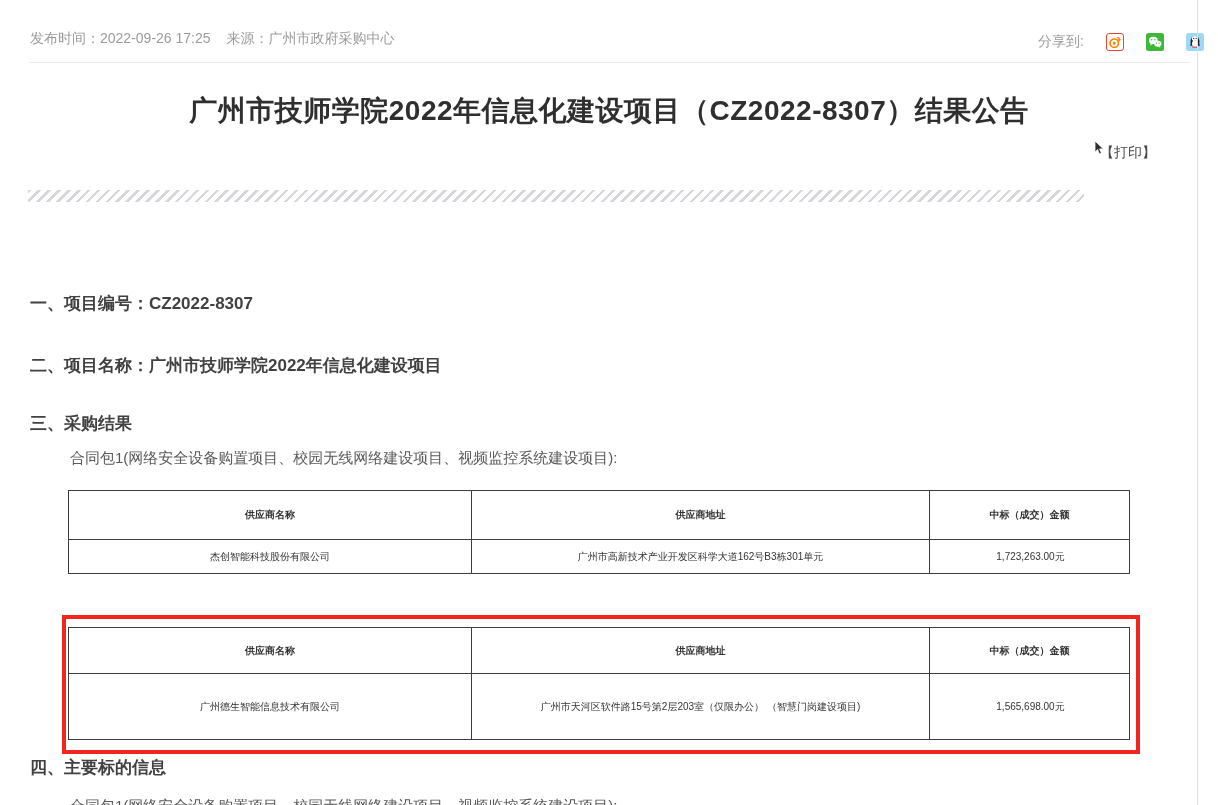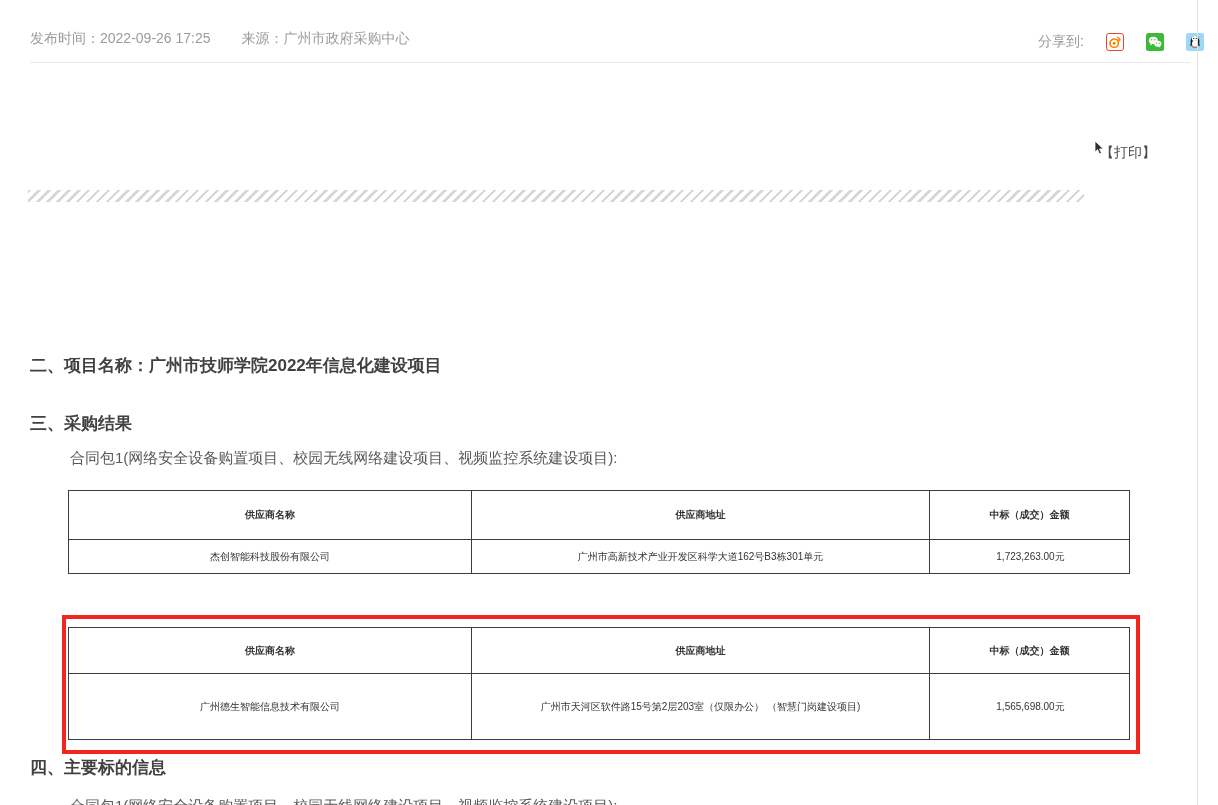--- a/index.html
+++ b/index.html
@@ -13,21 +13,21 @@
     width: 1218px;
     height: 805px;
     background: #ffffff;
     overflow: hidden;
   }
 
   
   .meta-row {
     position: absolute;
     left: 30px; top: 30px;
-    display: flex; gap: 31px;
+    display: flex; gap: 16px;
     font-size: 14px;
     color: #9b9b9b;
     white-space: nowrap;
   }
   .meta-item span { color: #9b9b9b; }
 
   .share-area {
     position: absolute;
     left: 1038px; top: 33px;
     display: flex; align-items: center; gap: 22px;
@@ -204,28 +204,30 @@
         <path d="M8.2 7.2 L9.8 7.2 L9 8.1 Z" fill="#f5a623"></path>
         <path d="M5 9.2 Q4 12 4.6 13.2 L6 12.4 Z" fill="#15181d"></path>
         <path d="M13 9.2 Q14 12 13.4 13.2 L12 12.4 Z" fill="#15181d"></path>
         <path d="M6 13.2 Q9 14.6 12 13.2 L12 14.2 Q9 15.4 6 14.2 Z" fill="#e8413c"></path>
       </svg>
     </span>
   </div>
 
   <div class="top-divider"></div>
 
+  <div class="page-title">广州市技师学院2022年信息化建设项目（CZ2022-8307）结果公告</div>
 
   <div class="print-btn">【打印】</div>
   <svg class="mouse-cursor" viewBox="0 0 12 14">
     <polygon points="1,0 1,11 3.6,8.6 5.4,13 7.4,12.1 5.6,7.9 9.4,7.9" fill="#2f2f2f" stroke="#ffffff" stroke-width="0.8"></polygon>
   </svg>
 
   <div class="hatch-divider"></div>
 
+  <div id="sec1" class="section-heading">一、项目编号：CZ2022-8307</div>
   <div id="sec2" class="section-heading">二、项目名称：广州市技师学院2022年信息化建设项目</div>
   <div id="sec3" class="section-heading">三、采购结果</div>
 
   <div id="pkg1-intro" class="pkg-intro">合同包1(网络安全设备购置项目、校园无线网络建设项目、视频监控系统建设项目):</div>
 
   <table id="table1" class="result-table">
     <colgroup>
         <col class="col-name">
         <col class="col-address">
         <col class="col-amount">

